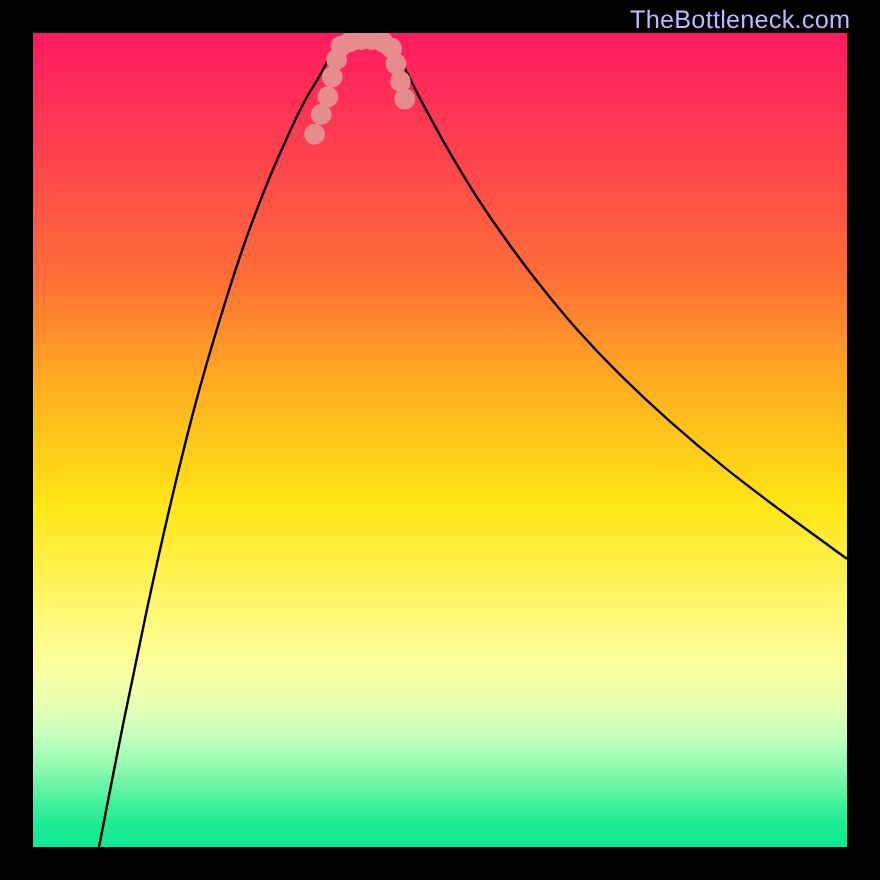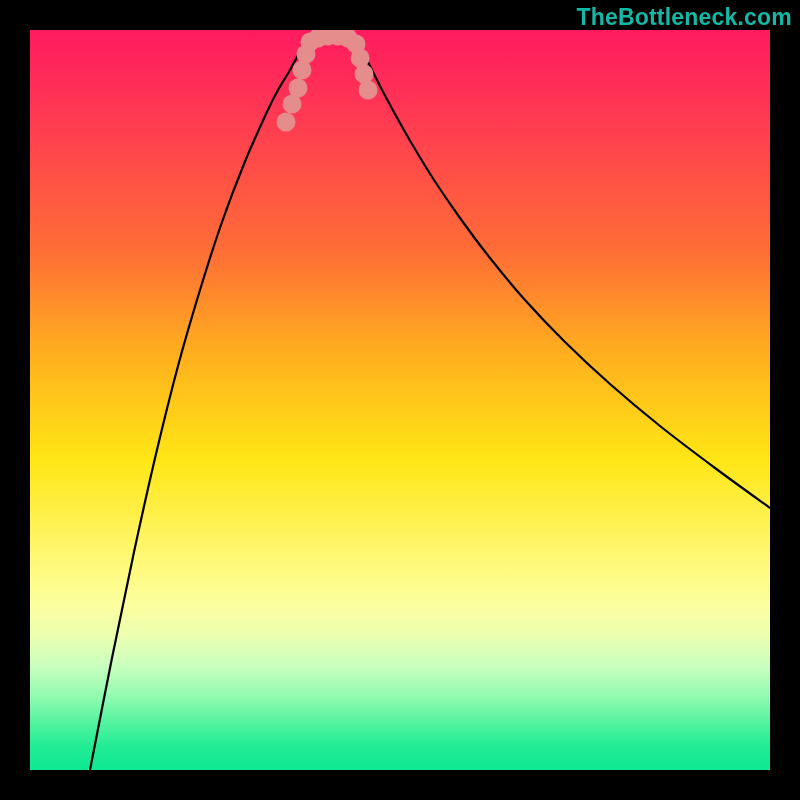--- a/index.html
+++ b/index.html
@@ -46,24 +46,24 @@
       #c8ffbe 86%,
       #93fbb0 90%,
       #4df29e 94%,
       #20eb95 97%,
       #0fe892 100%
     );
   }
   .watermark {
     position: absolute;
     top: 4px;
-    right: 8px;
-    color: #14b8a6;
+    right: 27px;
+    color: #c4b5fd;
     font-size: 23px;
-    font-weight: 700;
+    font-weight: 400;
     letter-spacing: 0.2px;
     user-select: none;
   }
   svg.curves {
     position: absolute;
     top: 0;
     left: 0;
     width: 100%;
     height: 100%;
     overflow: visible;

